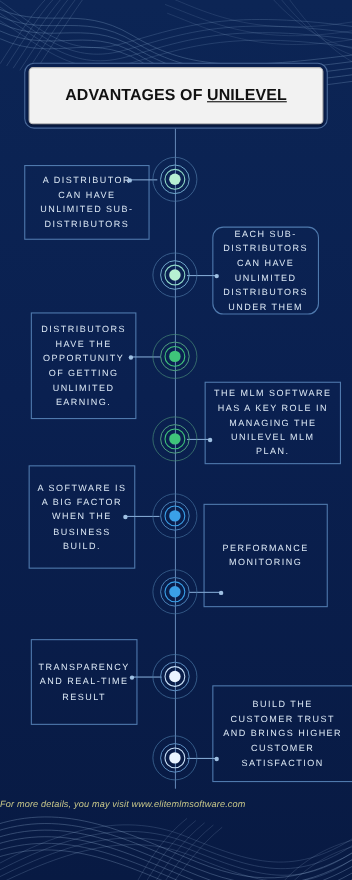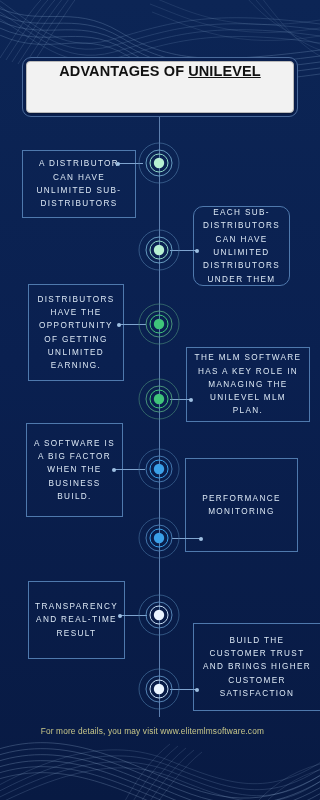--- a/index.html
+++ b/index.html
@@ -15,21 +15,21 @@
 
   
   .title-frame {
     position:absolute; left:22px; top:57px; width:276px; height:60px;
     border:1px solid #4a6a9a; border-radius:9px;
     background:#0a2050;
   }
   .title-card {
     position:absolute; left:26px; top:61px; width:268px; height:52px;
     background:#f2f2f2; border:1px solid #b9b9b9; border-radius:4px;
-    display:flex; justify-content:center;
+    display:flex; align-items:center; justify-content:center;
     box-shadow:0 1px 2px rgba(0,0,0,.35);
   }
   .title-text {
     color:#111; font-weight:bold; font-size:14.5px; line-height:1.28;
     text-align:center; letter-spacing:.1px; padding:0 6px;
   }
   .title-text .u { text-decoration:underline; }
 
   
   .timeline-line {
@@ -56,21 +56,21 @@
   .connector::after {
     content:""; position:absolute; top:-1.5px; width:4px; height:4px;
     border-radius:50%; background:#9fc0e2;
   }
   .connector.to-left::after { left:-1px; }
   .connector.to-right::after { right:-1px; }
 
   
   .footer {
     position:absolute; left:0; top:726px; width:264px;
-    text-align:right; color:#c9c88a; font-size:8.3px; letter-spacing:.15px;
+    text-align:left; color:#c9c88a; font-size:8.3px; letter-spacing:.15px;font-style:italic;
   }
 </style>
 </head>
 <body>
 
 <svg class="bg-waves" viewBox="0 0 320 800" preserveAspectRatio="none">
   <defs>
     <linearGradient id="bgGrad" x1="0" y1="0" x2="0" y2="1">
       <stop offset="0%" stop-color="#0c2555"></stop>
       <stop offset="45%" stop-color="#0a2050"></stop>

